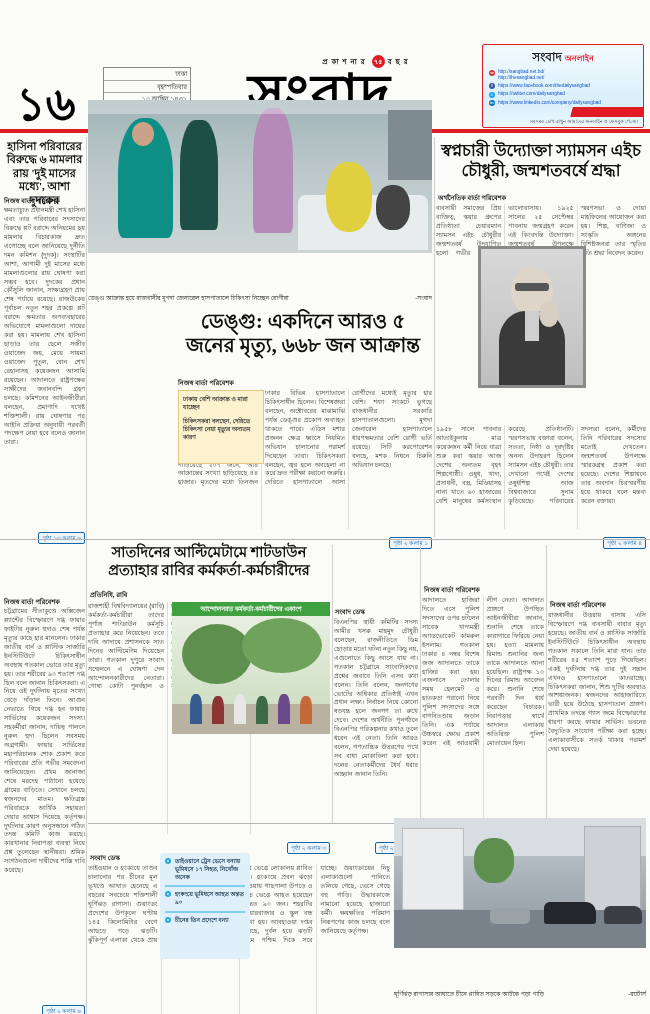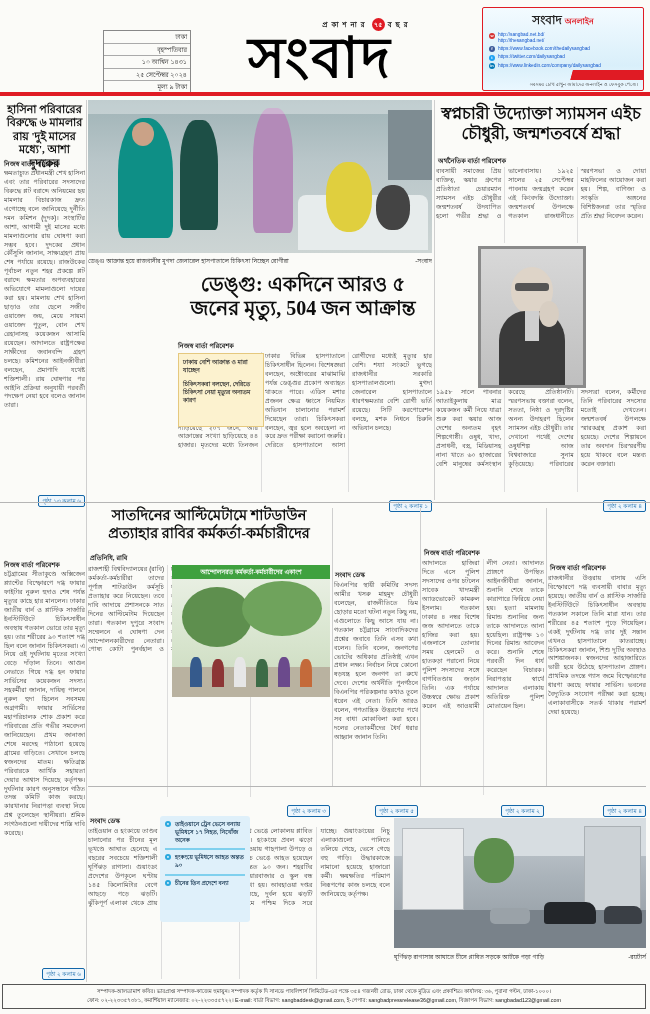--- a/index.html
+++ b/index.html
@@ -1,18 +1,18 @@
 <!DOCTYPE html>
 <html><head>
 <meta charset="utf-8">
 <style>
   html,body{margin:0;padding:0;}
   body{background:#888;font-family:"Liberation Sans","DejaVu Sans",sans-serif;}
   #page{position:relative;width:650px;height:1014px;background:#fbfbf8;margin:0 auto;overflow:hidden;color:#222;}
-  .abs{position:absolute;}
+  .abs{position:absolute;margin-top:37px;}
   .headline{font-weight:bold;color:#0e0e0e;text-align:center;line-height:1.22;font-family:"Liberation Serif","DejaVu Serif",serif;}
   .byline{font-weight:bold;font-size:6.5px;color:#111;}
   .body-text{font-size:6.3px;line-height:1.42;text-align:justify;color:#333;overflow:hidden;}
   .cols2{column-count:2;column-gap:7px;column-rule:1px solid #ddd;}
   .cols3{column-count:3;column-gap:7px;column-rule:1px solid #ddd;}
   .cols4{column-count:4;column-gap:8px;column-rule:1px solid #ddd;}
   .pageref{font-size:5.8px;color:#1266a8;border:1px solid #1266a8;padding:0 3px;background:#eef6fc;display:inline-block;border-radius:2px;}
   .vline{background:#cfcfcf;width:1px;}
   .hline{background:#b5b5b5;height:1px;}
   .caption{font-size:6px;color:#222;}
@@ -51,20 +51,21 @@
   #photo-portrait{background:linear-gradient(180deg,#d8d8d8 0%,#bfbfbf 100%);border:3px solid #8a8a8a;}
   #photo-campus{background:linear-gradient(180deg,#e8efe2 0%,#d7e4cd 55%,#c9d8bd 100%);}
   #photo-flood{background:linear-gradient(180deg,#c9cfd4 0%,#aab3ba 45%,#8f979e 100%);}
   .rect{position:absolute;}
 </style>
 </head>
 <body>
 
 <div id="page">
 
+  <div class="abs" id="pageno" style="left:16px;top:32px;">১৬</div>
 
   <div class="abs" id="datebox" style="left:103px;top:30px;width:86px;">
     <div class="row">ঢাকা</div>
     <div class="row">বৃহস্পতিবার</div>
     <div class="row">১০ আশ্বিন ১৪৩১</div>
     <div class="row">২৫ সেপ্টেম্বর ২০২৪</div>
     <div class="row">মূল্য ৯ টাকা</div>
   </div>
 
   <div class="abs" id="tagline" style="left:282px;top:18px;width:170px;">
@@ -119,21 +120,21 @@
     <div class="ph-shape" style="left:165px;top:8px;width:40px;height:125px;background:#b38ab8;border-radius:40% 40% 8% 8%;"></div>
     <div class="rect" style="left:210px;top:95px;width:130px;height:55px;background:#e7ecec;border-radius:8px 8px 0 0;"></div>
     <div class="ph-shape" style="left:238px;top:62px;width:46px;height:70px;background:#e0cf3e;border-radius:45%;"></div>
     <div class="ph-shape" style="left:288px;top:85px;width:34px;height:45px;background:#444;border-radius:45%;"></div>
     <div class="rect" style="left:0;top:0;width:344px;height:14px;background:rgba(255,255,255,0.35);"></div>
     <div class="rect" style="left:300px;top:10px;width:44px;height:70px;background:#7e8c92;"></div>
   </div>
   <div class="abs caption" style="left:88px;top:256px;width:260px;">ডেঙ্গু আক্রান্ত হয়ে রাজধানীর মুগদা জেনারেল হাসপাতালে চিকিৎসা নিচ্ছেন রোগীরা</div>
   <div class="abs credit" style="left:372px;top:256px;width:60px;">-সংবাদ</div>
 
-  <div class="abs headline" style="left:174px;top:272px;width:258px;font-size:20px;">ডেঙ্গু: একদিনে আরও ৫ জনের মৃত্যু, 504 জন আক্রান্ত</div>
+  <div class="abs headline" style="left:174px;top:272px;width:258px;font-size:20px;">ডেঙ্গু: একদিনে আরও ৫ জনের মৃত্যু, ৬৬৮ জন আক্রান্ত</div>
   <div class="abs byline" style="left:178px;top:341px;width:120px;">নিজস্ব বার্তা পরিবেশক</div>
   <div class="abs body-text cols3" style="left:178px;top:352px;width:254px;height:140px;">ডেঙ্গু আক্রান্ত হয়ে গত ২৪ ঘণ্টায় দেশে আরও ৫ জনের মৃত্যু হয়েছে। একই সময়ে হাসপাতালে ভর্তি হয়েছেন ৬৬৮ জন রোগী। স্বাস্থ্য অধিদপ্তরের হেলথ ইমার্জেন্সি অপারেশন সেন্টারের তথ্য অনুযায়ী, চলতি বছর ডেঙ্গুতে মৃতের সংখ্যা দাঁড়িয়েছে ২০৭ জনে, আর আক্রান্তের সংখ্যা ছাড়িয়েছে ৪৪ হাজার। মৃতদের মধ্যে তিনজন ঢাকার বিভিন্ন হাসপাতালে চিকিৎসাধীন ছিলেন। বিশেষজ্ঞরা বলছেন, অক্টোবরের মাঝামাঝি পর্যন্ত ডেঙ্গুর প্রকোপ অব্যাহত থাকতে পারে। এডিস মশার প্রজনন ক্ষেত্র ধ্বংসে নিয়মিত অভিযান চালানোর পরামর্শ দিয়েছেন তারা। চিকিৎসকরা বলছেন, জ্বর হলে অবহেলা না করে দ্রুত পরীক্ষা করানো জরুরি। দেরিতে হাসপাতালে আসা রোগীদের মধ্যেই মৃত্যুর হার বেশি। শয্যা সংকটে ভুগছে রাজধানীর সরকারি হাসপাতালগুলো। মুগদা জেনারেল হাসপাতালে ধারণক্ষমতার বেশি রোগী ভর্তি রয়েছে। সিটি করপোরেশন বলছে, মশক নিধনে চিরুনি অভিযান চলছে।</div>
   <div class="abs yellowbox" style="left:178px;top:353px;width:76px;height:64px;">
     <div class="fact">ঢাকায় বেশি আক্রান্ত ও মারা যাচ্ছেন</div>
     <div class="fact">চিকিৎসকরা বলছেন, দেরিতে চিকিৎসা নেয়া মৃত্যুর অন্যতম কারণ</div>
   </div>
   <div class="abs" style="left:352px;top:494px;width:80px;text-align:right;">
     <span class="pageref">পৃষ্ঠা ২ কলাম ১</span>
   </div>
 

